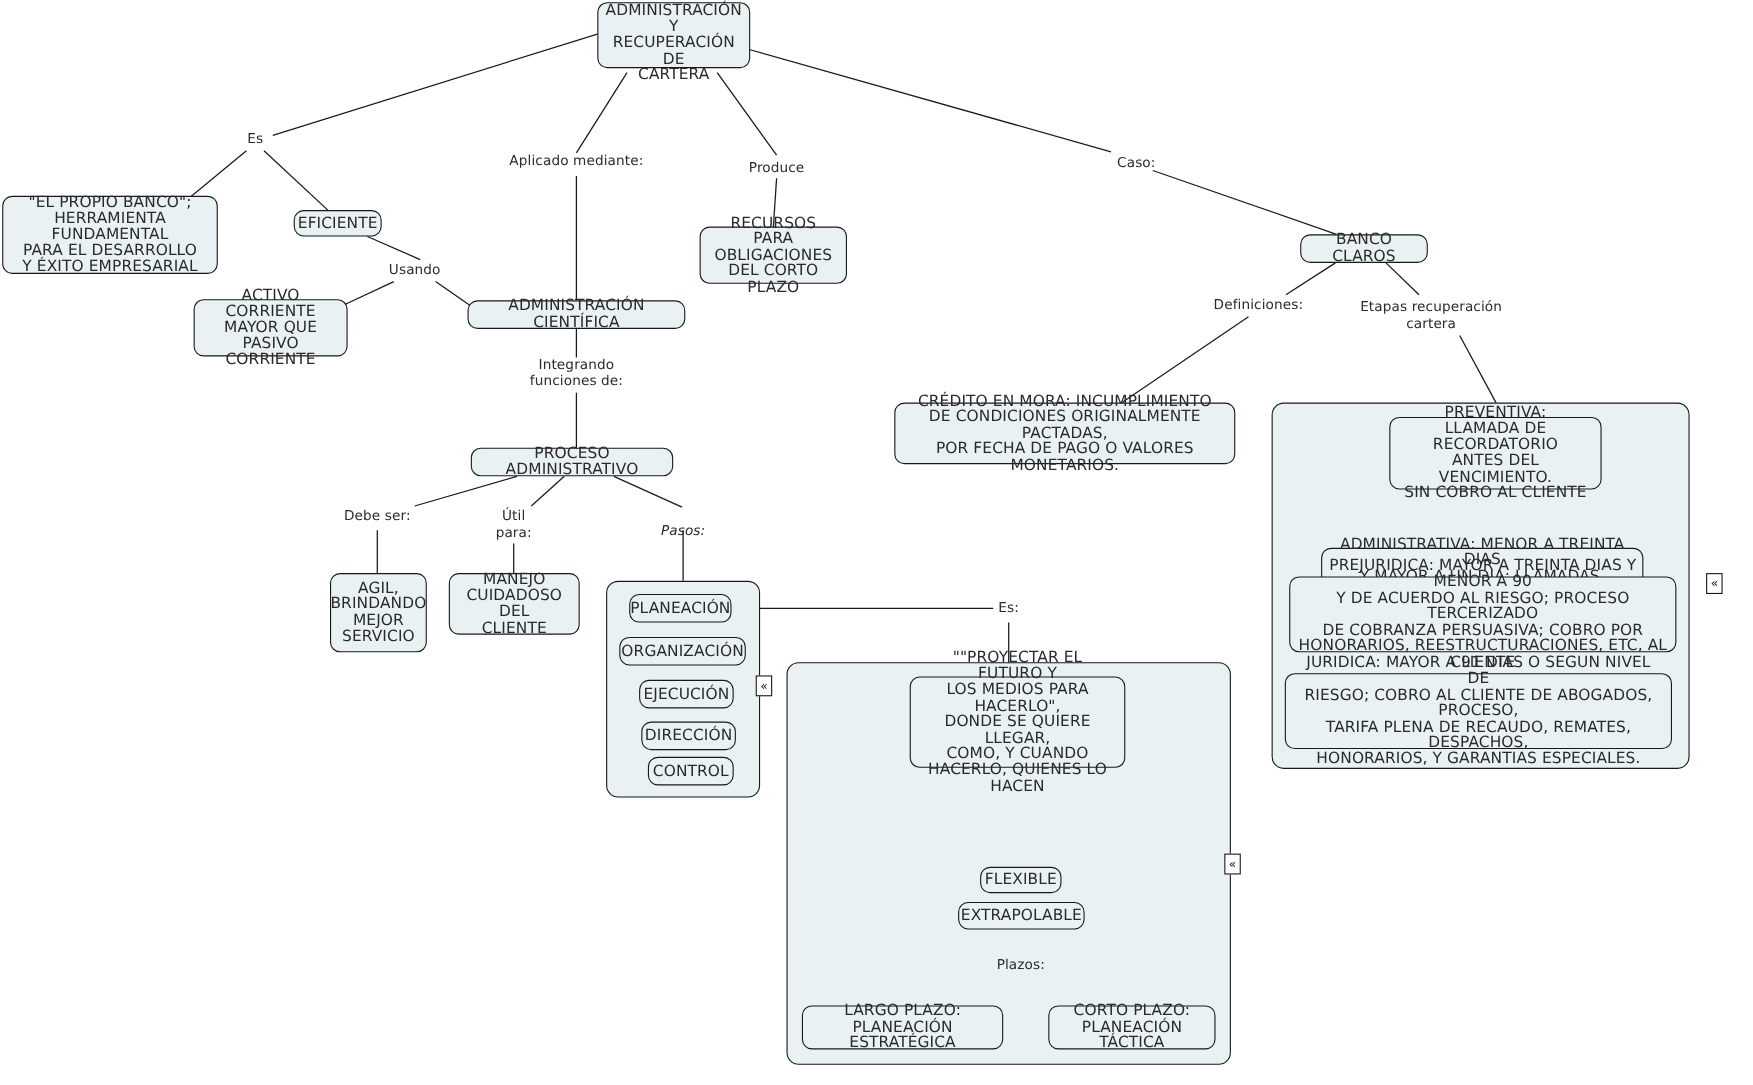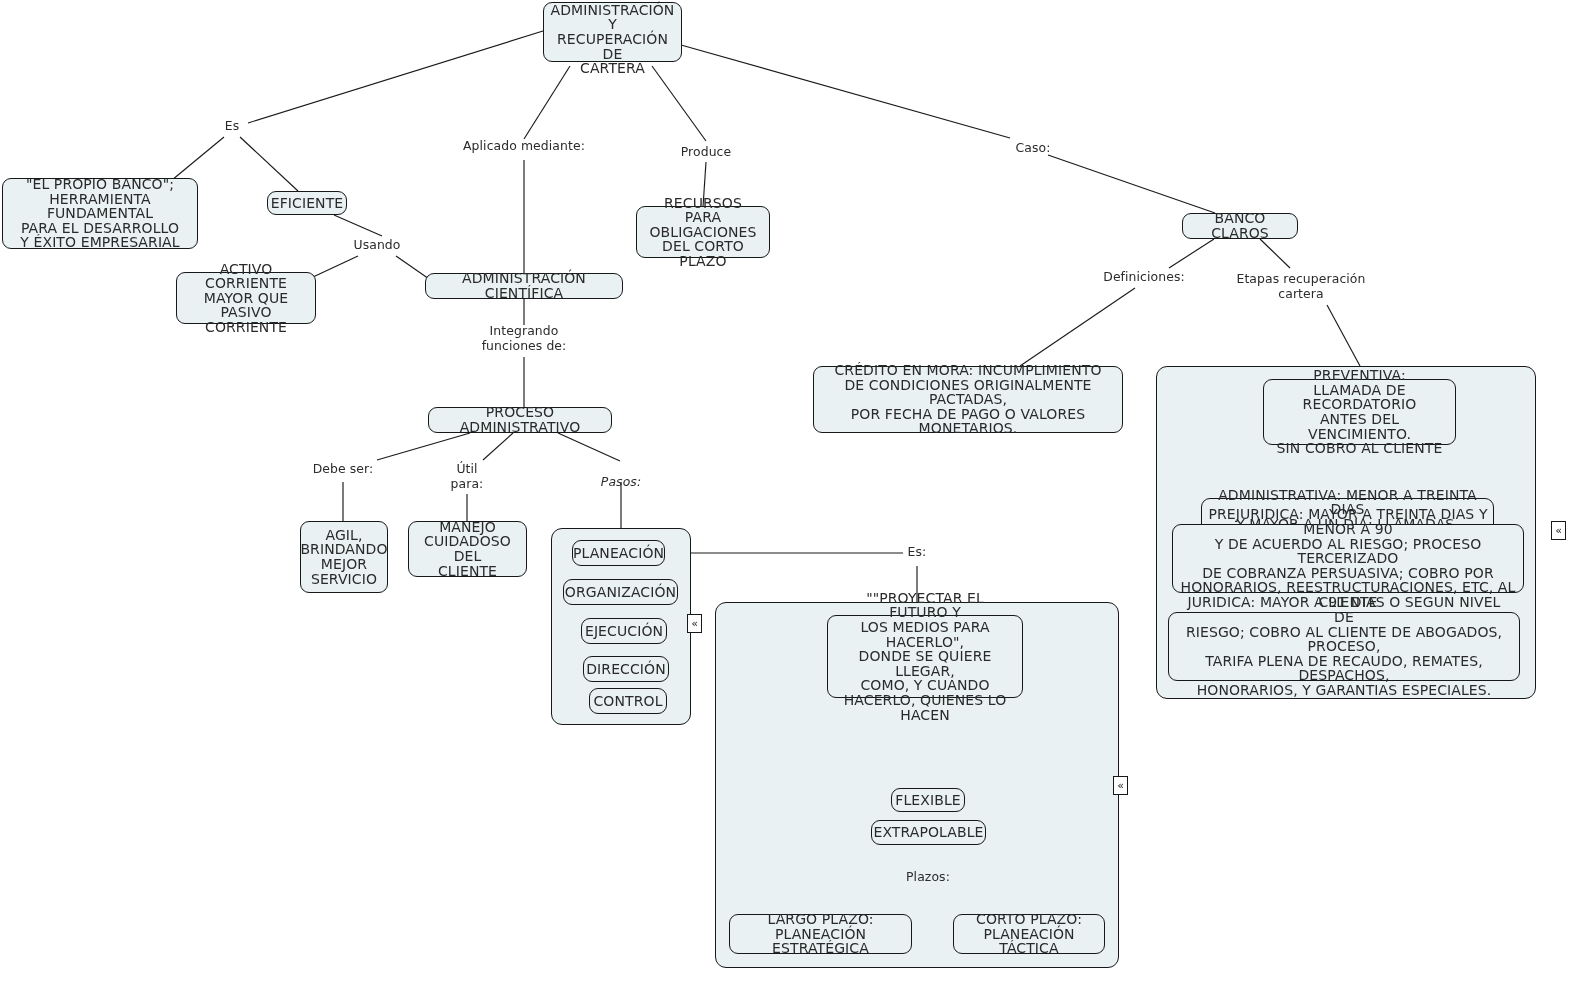--- a/index.html
+++ b/index.html
@@ -173,21 +173,21 @@
 PASIVO CORRIENTE</div>
 
   <div class="node" style="left:425px; top:273px; width:198px; height:26px;">ADMINISTRACIÓN CIENTÍFICA</div>
 
   <div class="node" style="left:636px; top:206px; width:134px; height:52px;">RECURSOS PARA
 OBLIGACIONES
 DEL CORTO PLAZO</div>
 
   <div class="node" style="left:1182px; top:213px; width:116px; height:26px;">BANCO CLAROS</div>
 
-  <div class="node" style="left:813px; top:366px; width:310px; height:67px;">CRÉDITO EN MORA: INCUMPLIMIENTO
+  <div class="node" style="left:813px; top:366px; width:310px; height:56px;">CRÉDITO EN MORA: INCUMPLIMIENTO
 DE CONDICIONES ORIGINALMENTE PACTADAS,
 POR FECHA DE PAGO O VALORES MONETARIOS.</div>
 
   <div class="node" style="left:428px; top:407px; width:184px; height:26px;">PROCESO ADMINISTRATIVO</div>
 
   <div class="node" style="left:408px; top:521px; width:119px; height:56px;">MANEJO
 CUIDADOSO DEL
 CLIENTE</div>
 
   <div class="node" style="left:300px; top:521px; width:88px; height:72px;">AGIL,

